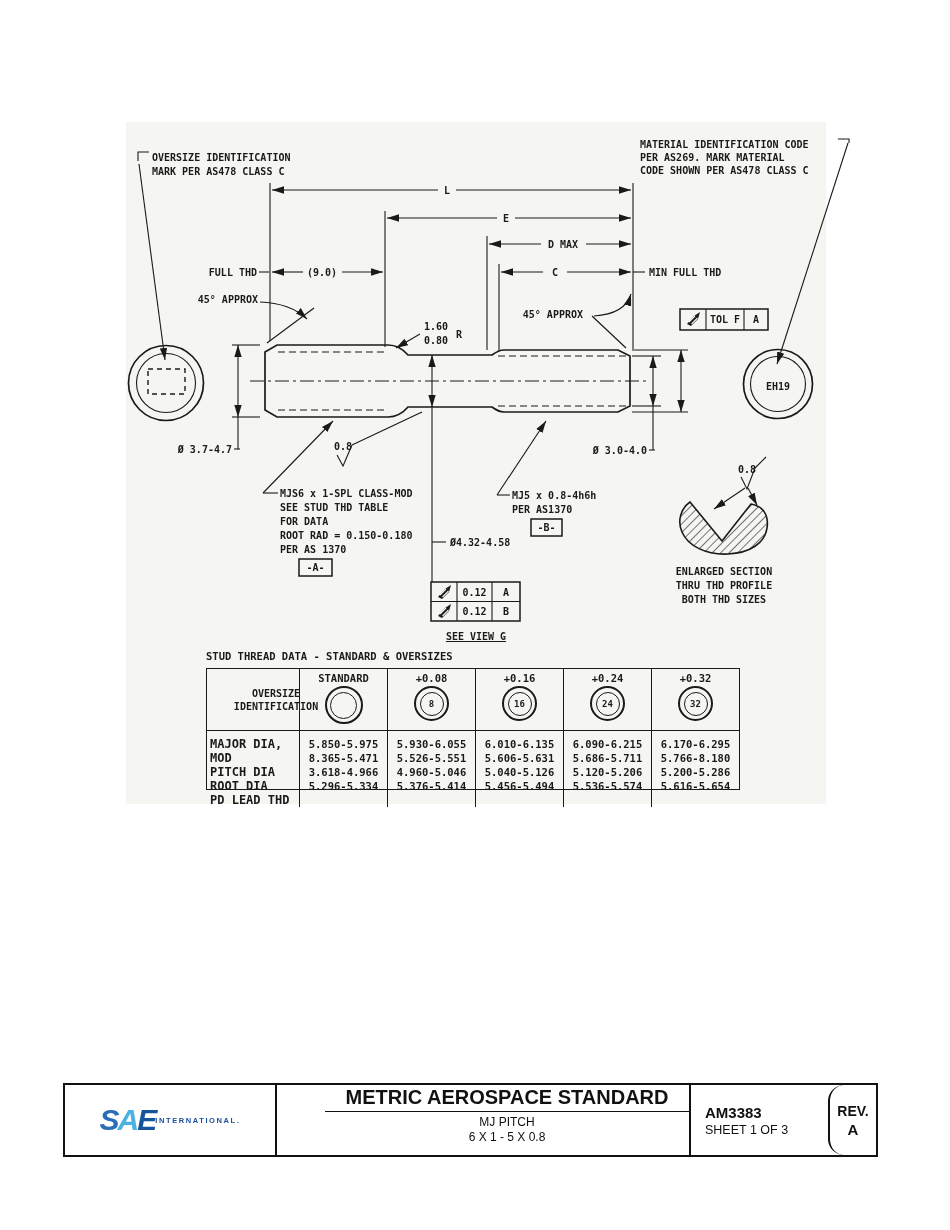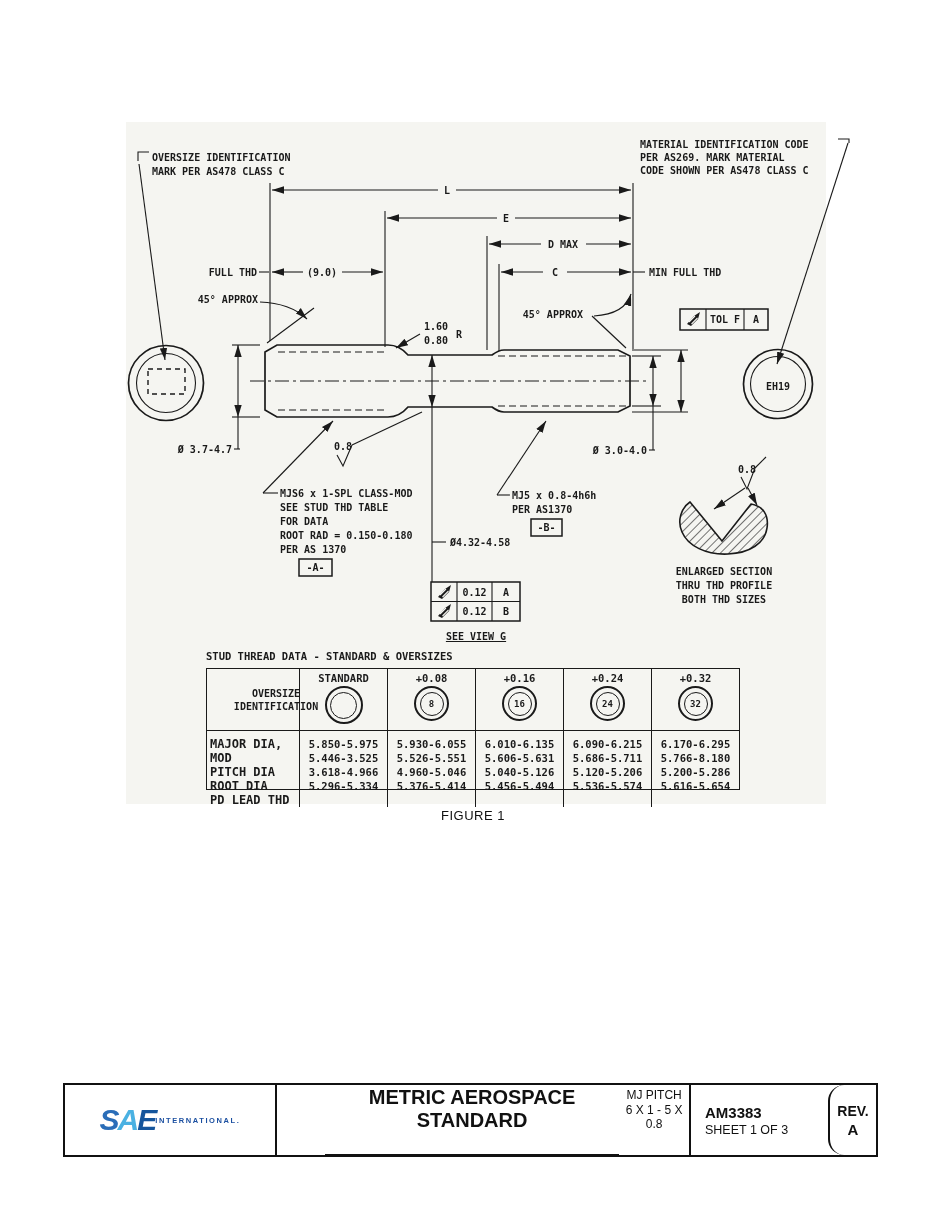--- a/index.html
+++ b/index.html
@@ -35,21 +35,21 @@
   .dcol.labels div{text-align:left;padding-left:3px;font-size:12px;}
   .fig-caption{position:absolute;left:206px;top:808px;width:534px;text-align:center;
                font:13px "Liberation Sans", sans-serif;letter-spacing:.5px;color:#111;}
   
   .footer{position:absolute;left:63px;top:1083px;width:815px;height:74px;border:2px solid #111;
           display:flex;box-sizing:border-box;font-family:"Liberation Sans", sans-serif;color:#111;}
   .f-logo{width:210px;display:flex;flex-direction:row;align-items:center;justify-content:center;}
   .sae-text{font:italic 900 30px "Liberation Sans", sans-serif;letter-spacing:-2px;line-height:26px;}
   .sae-text .s1{color:#2a6db8;} .sae-text .s2{color:#4ab1e2;} .sae-text .s3{color:#15559c;}
   .sae-sub{font:bold 7.5px "Liberation Sans", sans-serif;letter-spacing:1.6px;color:#1b4fa0;margin-top:1px;text-align:right;}
-  .f-title{width:414px;border-left:2px solid #111;display:flex;flex-direction:row;box-sizing:border-box;padding-left:48px;}
+  .f-title{width:414px;border-left:2px solid #111;display:flex;flex-direction:column;box-sizing:border-box;padding-left:48px;}
   .f-title .main{font:bold 20px "Liberation Sans", sans-serif;text-align:center;padding:1px 0 2px 0;
                  border-bottom:1.6px solid #111;}
   .f-title .sub{font:12px "Liberation Sans", sans-serif;text-align:center;line-height:14.5px;padding-top:3px;}
   .f-num{width:139px;border-left:2px solid #111;display:flex;flex-direction:column;justify-content:center;
          padding-left:14px;box-sizing:border-box;}
   .f-num .docno{font:bold 15px "Liberation Sans", sans-serif;}
   .f-num .sheet{font:12.5px "Liberation Sans", sans-serif;margin-top:2px;}
   .f-rev{flex:1;border-left:2px solid #111;display:flex;flex-direction:column;align-items:center;justify-content:center;border-radius:16px;}
   .f-rev .revl{font:bold 14px "Liberation Sans", sans-serif;}
   .f-rev .reva{font:bold 15px "Liberation Sans", sans-serif;margin-top:2px;}
@@ -303,21 +303,21 @@
     </div>
 
     <div class="cell first data dcol labels">
       <div>MAJOR DIA, MOD</div>
       <div>PITCH DIA</div>
       <div>ROOT DIA</div>
       <div>PD LEAD THD</div>
     </div>
     <div class="cell data dcol">
       <div>5.850-5.975</div>
-      <div>5.446-3.525</div>
+      <div>8.365-5.471</div>
       <div>3.618-4.966</div>
       <div>5.296-5.334</div>
     </div>
     <div class="cell data dcol">
       <div>5.930-6.055</div>
       <div>5.526-5.551</div>
       <div>4.960-5.046</div>
       <div>5.376-5.414</div>
     </div>
     <div class="cell data dcol">
@@ -333,21 +333,20 @@
       <div>5.536-5.574</div>
     </div>
     <div class="cell data dcol">
       <div>6.170-6.295</div>
       <div>5.766-8.180</div>
       <div>5.200-5.286</div>
       <div>5.616-5.654</div>
     </div>
   </div>
 
-  <div class="fig-caption">FIGURE 1</div>
 
   <div class="footer">
     <div class="f-logo">
       <div class="sae-text"><span class="s1">S</span><span class="s2">A</span><span class="s3">E</span></div>
       <div class="sae-sub">INTERNATIONAL.</div>
     </div>
     <div class="f-title">
       <div class="main">METRIC AEROSPACE STANDARD</div>
       <div class="sub">
         <div>MJ PITCH</div>

